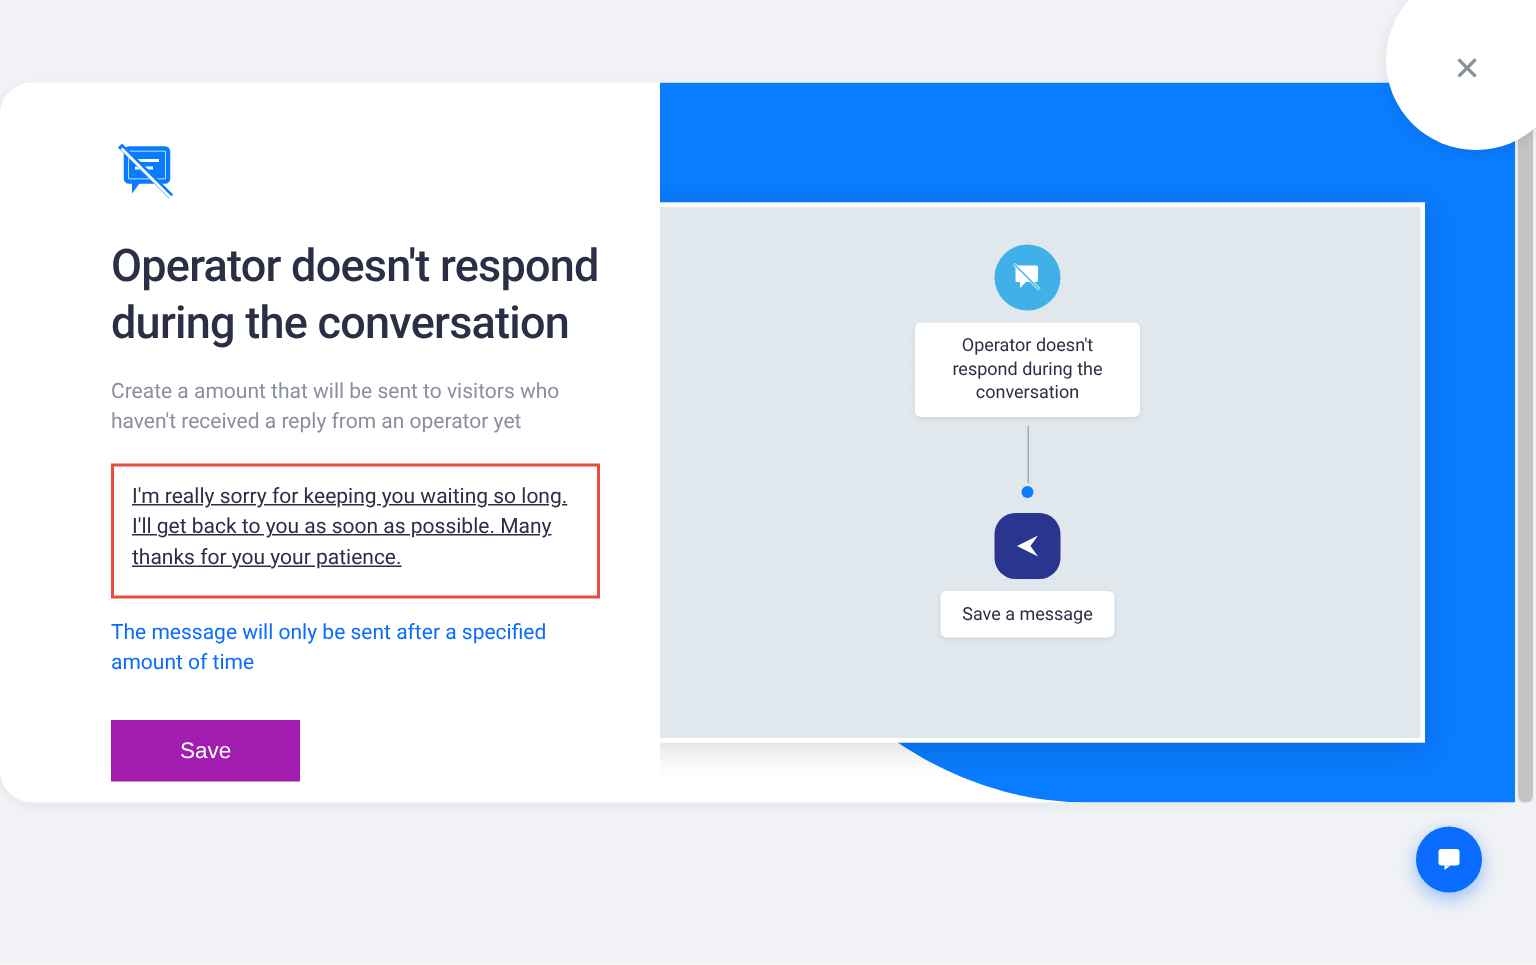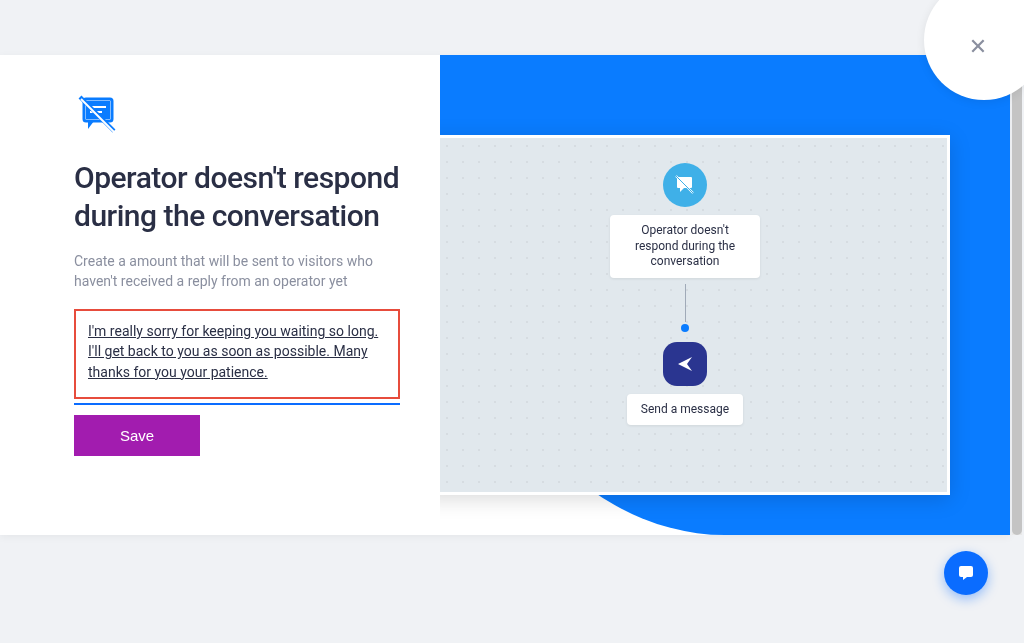--- a/index.html
+++ b/index.html
@@ -17,20 +17,21 @@
     }
     .main-card {
       position: absolute;
       top: 55px;
       left: 0;
       right: 14px;
       bottom: 108px;
       background: #ffffff;
       display: flex;
       box-shadow: 0 2px 8px rgba(0,0,0,0.05);
+      border-radius: 21px;
     }
     .left-panel {
       flex: 0 0 440px;
       padding: 40px 40px 40px 74px;
       display: flex;
       flex-direction: column;
     }
     .icon-wrap {
       margin-bottom: 20px;
     }
@@ -222,20 +223,21 @@
       </svg>
     </div>
 
     <h1 class="heading">Operator doesn't respond during the conversation</h1>
 
     <p class="subtext">Create a amount that will be sent to visitors who haven't received a reply from an operator yet</p>
 
     <div class="message-box">I'm really sorry for keeping you waiting so long. I'll get back to you as soon as possible. Many thanks for you your patience.</div>
     <div class="underline"></div>
 
+    <p class="hint">The message will only be sent after a specified amount of time</p>
 
     <button class="save-btn">Save</button>
   </div>
 
   <div class="right-panel">
     <div class="blue-bg"></div>
 
     <div class="diagram-card">
 
       <div class="node-icon light">
@@ -249,21 +251,21 @@
       <div class="node-label">Operator doesn't respond during the conversation</div>
 
       <div class="connector"></div>
       <div class="dot"></div>
 
       <div class="node-icon dark">
         <svg width="20" height="20" viewBox="0 0 20 20">
           <path d="M 3 10 L 17 3 L 12 10 L 17 17 Z" fill="#fff"></path>
         </svg>
       </div>
-      <div class="node-label">Send a message</div>
+      <div class="node-label">Save a message</div>
 
     </div>
   </div>
 
 </div>
 
 <div class="scrollbar-track">
   <div class="scrollbar-thumb"></div>
 </div>
 

